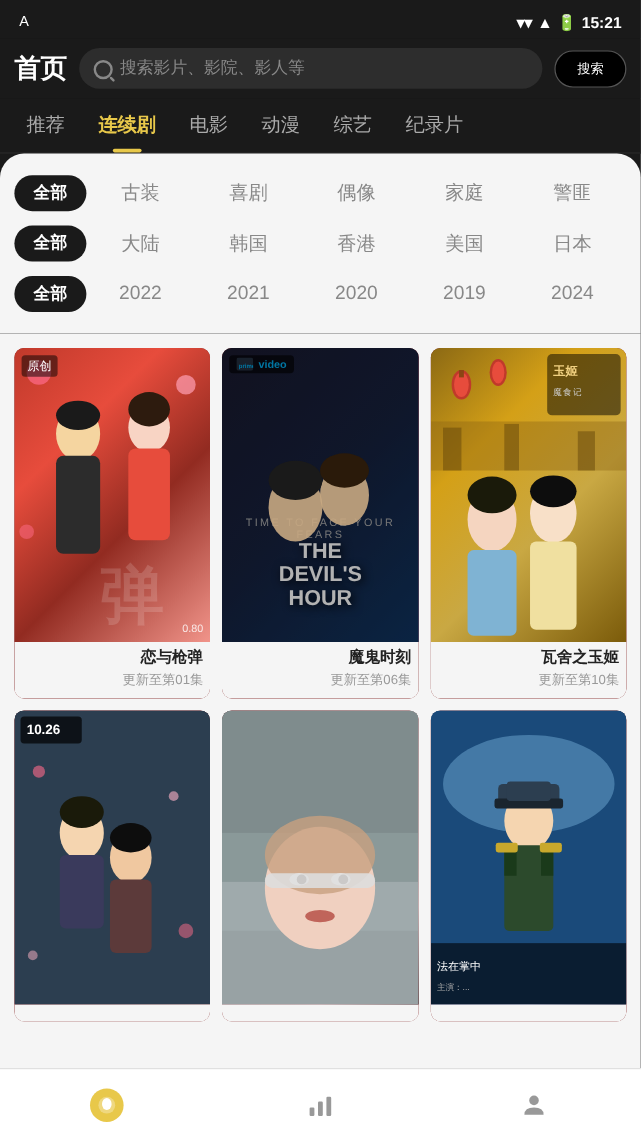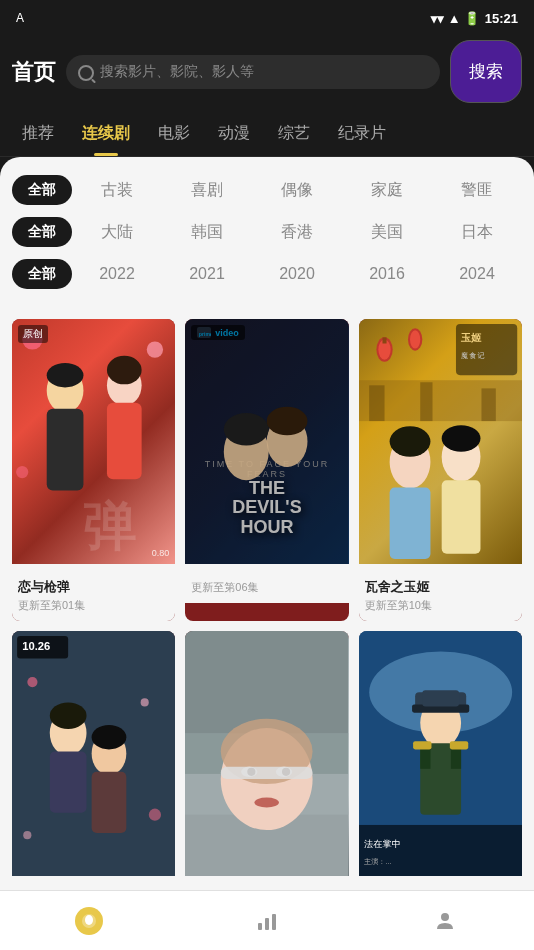--- a/index.html
+++ b/index.html
@@ -52,26 +52,26 @@
       display: flex;
       align-items: flex-end;
       padding: 8px 12px;
       gap: 6px;
     }
     .search-placeholder {
       color: #888;
       font-size: 14px;
     }
     .search-btn {
-      background: #4c1d95;
+      background: #000000;
       border: 1.5px solid #555;
       border-radius: 20px;
       color: #fff;
-      font-size: 17px;
-      padding: 19px 18px;
+      font-size: 11px;
+      padding: 7px 18px;
       white-space: nowrap;
       cursor: pointer;
     }
 
     
     .nav-tabs {
       background: #1a1a1a;
       display: flex;
       align-items: center;
       padding: 0 8px;
@@ -155,22 +155,23 @@
       overflow: hidden;
       cursor: pointer;
     }
     .card-poster {
       width: 100%;
       aspect-ratio: 2/3;
       position: relative;
       overflow: hidden;
     }
     .card-info {
-      padding: 14px 6px 8px;
+      padding: 4px 6px 8px;
       background: #f5f5f5;
+      text-align: right;
     }
     .card-title {
       font-size: 13px;
       font-weight: 600;
       color: #222;
       white-space: nowrap;
       overflow: hidden;
       text-overflow: ellipsis;
     }
     .card-sub {
@@ -321,21 +322,21 @@
       <span class="filter-tag">日本</span>
     </div>
   </div>
 
   <div class="filter-row">
     <button class="filter-all-btn">全部</button>
     <div class="filter-tags">
       <span class="filter-tag">2022</span>
       <span class="filter-tag">2021</span>
       <span class="filter-tag">2020</span>
-      <span class="filter-tag">2016</span>
+      <span class="filter-tag">2019</span>
       <span class="filter-tag">2024</span>
     </div>
   </div>
 </div>
 
 <div class="content-grid">
 
   <div class="content-card">
     <div class="card-poster poster-1">
       <div class="poster-text">
@@ -388,20 +389,21 @@
 
       <svg width="100%" height="100%" viewBox="0 0 160 240" preserveAspectRatio="xMidYMid slice" style="position:absolute;top:0;left:0;">
         <rect width="160" height="240" fill="rgba(0,0,0,0.3)"></rect>
         <ellipse cx="60" cy="130" rx="22" ry="28" fill="#c8a882" opacity="0.9"></ellipse>
         <ellipse cx="100" cy="120" rx="20" ry="25" fill="#c8a882" opacity="0.9"></ellipse>
         <ellipse cx="60" cy="108" rx="22" ry="16" fill="#1a1a1a"></ellipse>
         <ellipse cx="100" cy="100" rx="20" ry="14" fill="#2a1a0a"></ellipse>
       </svg>
     </div>
     <div class="card-info">
+      <div class="card-title">魔鬼时刻</div>
       <div class="card-sub">更新至第06集</div>
     </div>
   </div>
 
   <div class="content-card">
     <div class="card-poster poster-3">
       <svg width="100%" height="100%" viewBox="0 0 160 240" preserveAspectRatio="xMidYMid slice">
 
         <rect x="95" y="5" width="60" height="50" rx="4" fill="rgba(0,0,0,0.5)"></rect>
         <text x="100" y="22" font-size="10" fill="#f0d080" font-weight="900" font-family="serif">玉姬</text>

